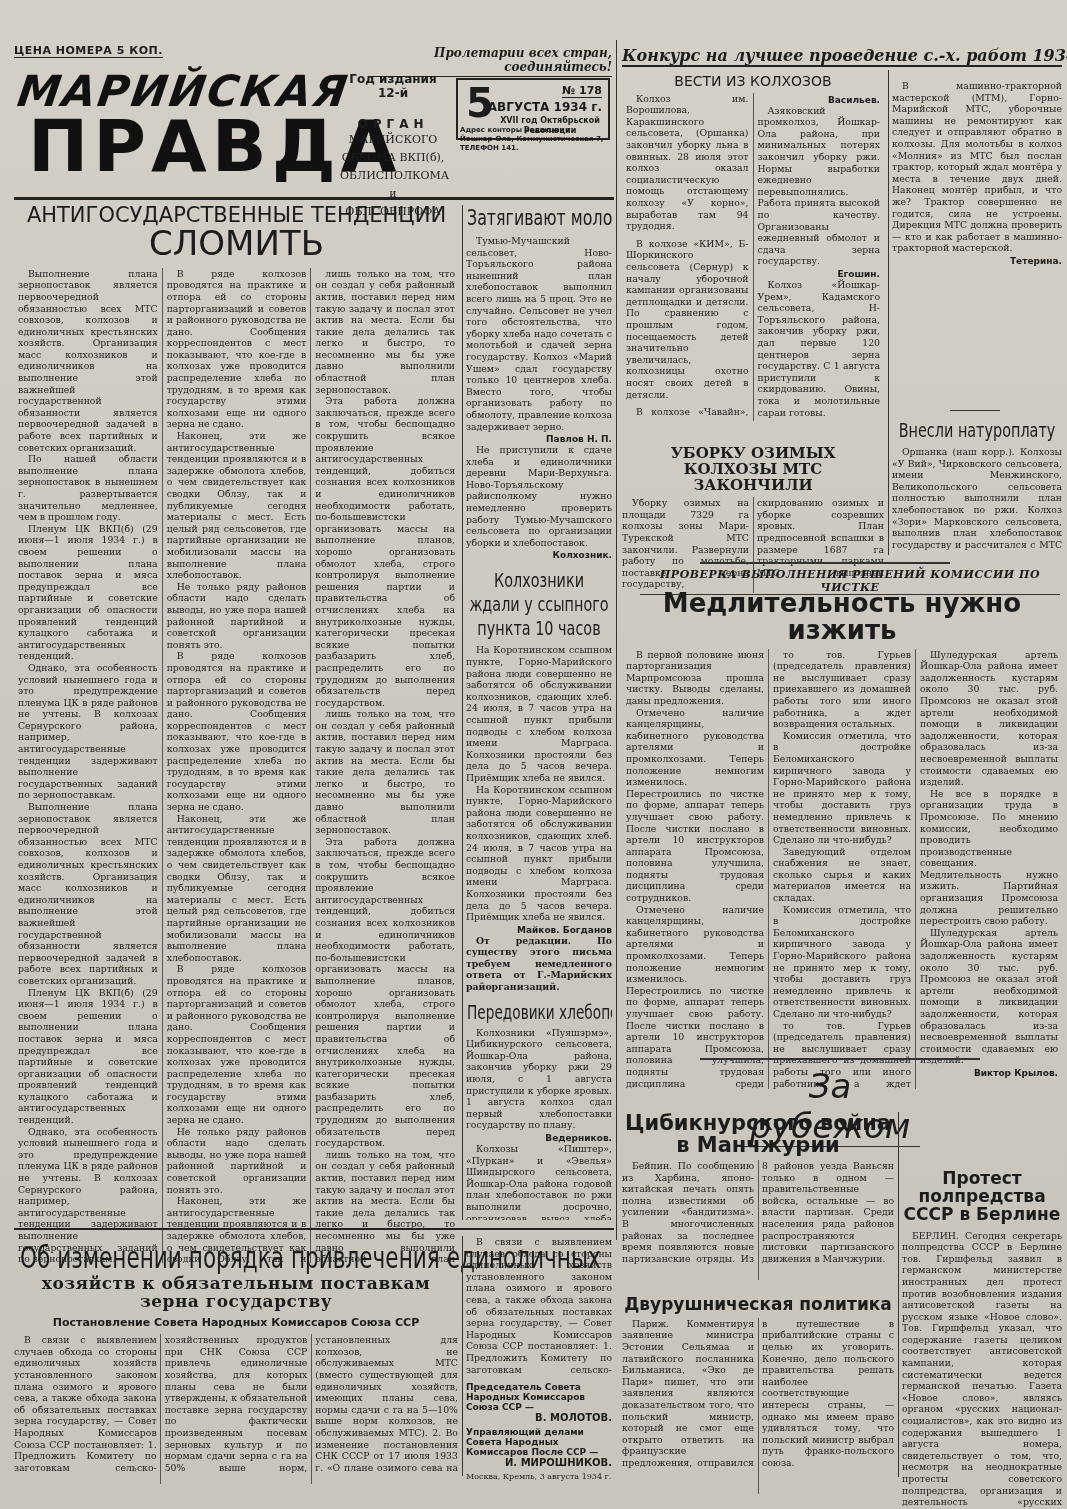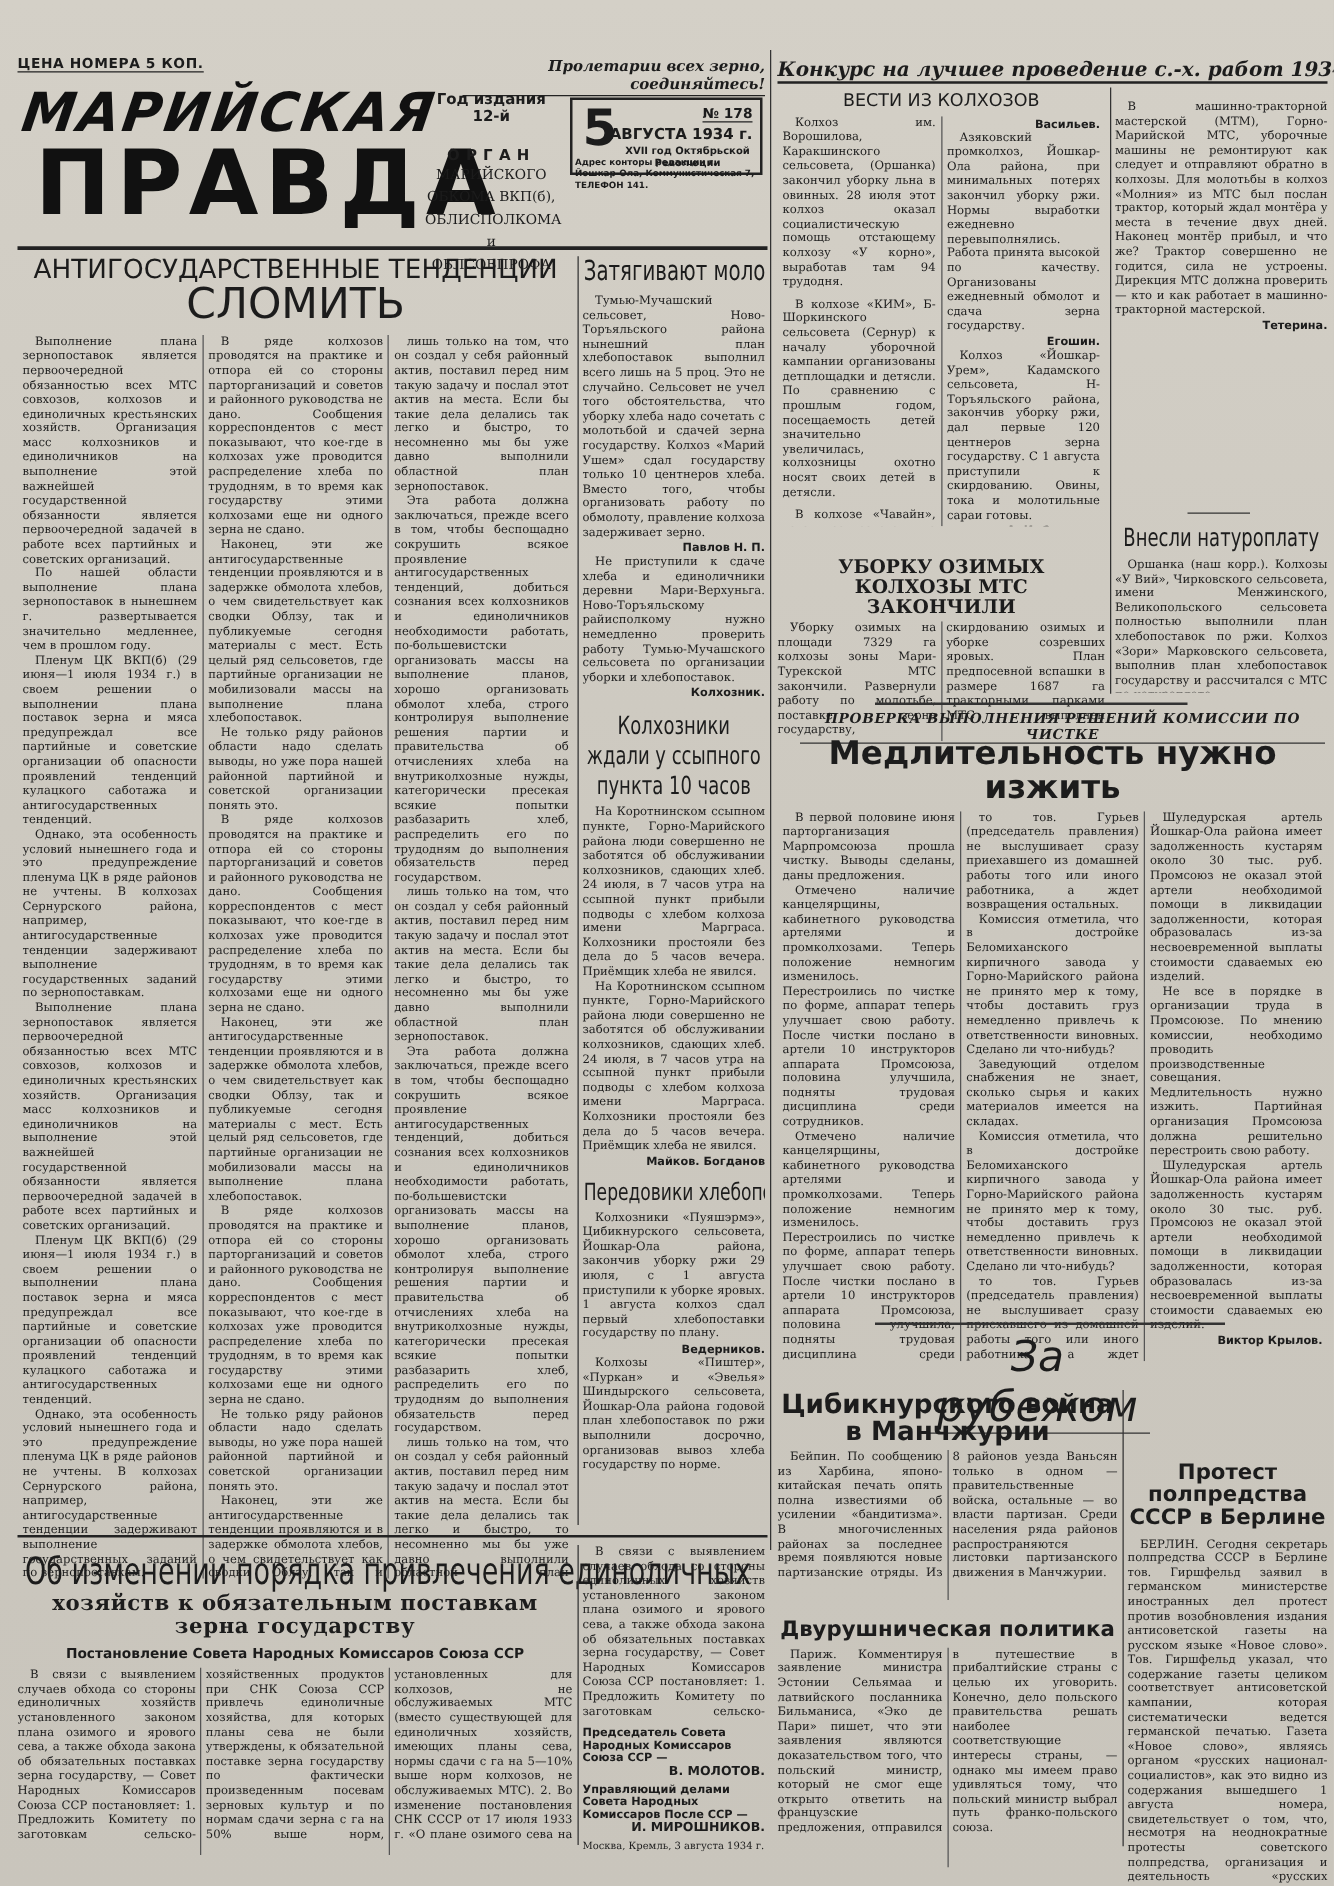--- a/index.html
+++ b/index.html
@@ -34,21 +34,21 @@
   .deco{height:4px;background:#333;margin:0 auto;}
   .zarub{font:italic 34px "DejaVu Sans",sans-serif;text-align:center;}
   .clip{overflow:hidden;}
 </style>
 </head>
 <body>
 
 <div class="page">
 
   <div class="abs price">ЦЕНА НОМЕРА 5 КОП.</div>
-  <div class="abs motto">Пролетарии всех зерно, соединяйтесь!</div>
+  <div class="abs motto">Пролетарии всех стран, соединяйтесь!</div>
   <div class="abs mast1">МАРИЙСКАЯ</div>
   <div class="abs mast2">ПРАВДА</div>
 
   <div class="abs organ">
     <div class="yr">Год издания 12-й</div>
     <div class="og">ОРГАН</div>
     <div>МАРИЙСКОГО</div>
     <div>ОБКОМА ВКП(б),</div>
     <div>ОБЛИСПОЛКОМА и</div>
     <div>ОБЛСОВПРОФА</div>
@@ -111,20 +111,21 @@
         <p>Не приступили к сдаче хлеба и единоличники деревни Мари-Верхуньга. Ново-Торъяльскому райисполкому нужно немедленно проверить работу Тумью-Мучашского сельсовета по организации уборки и хлебопоставок.</p>
         <div class="sig">Колхозник.</div>
       </div>
     </div>
     <div style="margin-top:8px;">
       <div class="cond" style="font-size:20px;font-weight:normal;line-height:24px;width:200px;margin-left:-27px;white-space:normal;">Колхозники ждали у ссыпного пункта 10 часов</div>
       <div class="txt" style="margin-top:4px;">
         <p>На Коротнинском ссыпном пункте, Горно-Марийского района люди совершенно не заботятся об обслуживании колхозников, сдающих хлеб. 24 июля, в 7 часов утра на ссыпной пункт прибыли подводы с хлебом колхоза имени Марграса. Колхозники простояли без дела до 5 часов вечера. Приёмщик хлеба не явился.</p>
         <p>На Коротнинском ссыпном пункте, Горно-Марийского района люди совершенно не заботятся об обслуживании колхозников, сдающих хлеб. 24 июля, в 7 часов утра на ссыпной пункт прибыли подводы с хлебом колхоза имени Марграса. Колхозники простояли без дела до 5 часов вечера. Приёмщик хлеба не явился.</p>
         <div class="sig">Майков. Богданов</div>
+        <p style="font-weight:bold;">От редакции. По существу этого письма требуем немедленного ответа от Г.-Марийских райорганизаций.</p>
       </div>
     </div>
     <div style="margin-top:8px;">
       <div class="cond" style="font-size:19px;font-weight:normal;line-height:22px;width:200px;margin-left:-27px;">Передовики хлебопоставок</div>
       <div class="txt" style="margin-top:4px;">
         <p>Колхозники «Пуяшэрмэ», Цибикнурского сельсовета, Йошкар-Ола района, закончив уборку ржи 29 июля, с 1 августа приступили к уборке яровых. 1 августа колхоз сдал первый хлебопоставки государству по плану.</p>
         <div class="sig">Ведерников.</div>
         <p>Колхозы «Пиштер», «Пуркан» и «Эвелья» Шиндырского сельсовета, Йошкар-Ола района годовой план хлебопоставок по ржи выполнили досрочно, организовав вывоз хлеба государству по норме.</p>
       </div>
     </div>

